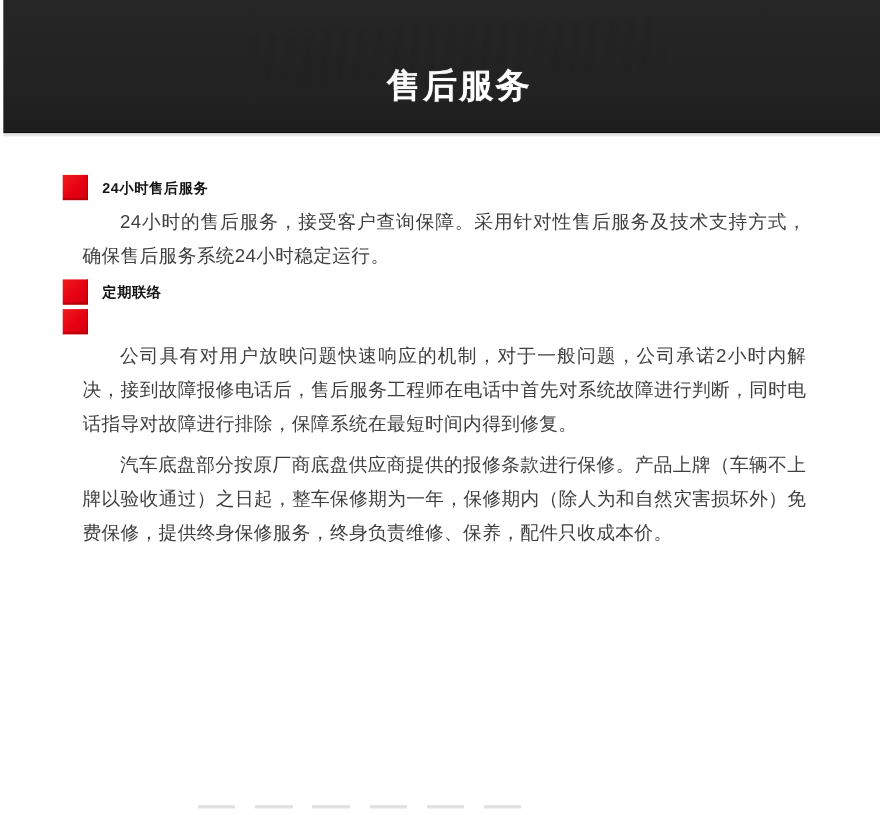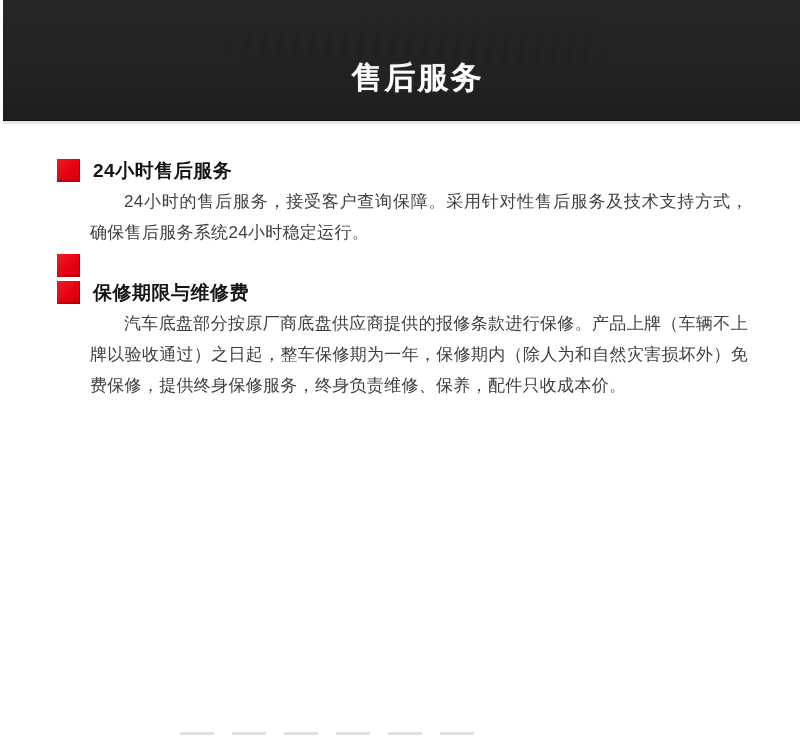--- a/index.html
+++ b/index.html
@@ -65,28 +65,28 @@
   .bullet {
     flex: none;
     width: 23px;
     height: 23px;
     margin-top: 0;
     background: linear-gradient(135deg, #f01d1d 0%, #e60012 55%, #cf0010 100%);
     box-shadow: inset -1px -2px 0 rgba(140,0,0,0.45);
   }
   .sec-head h2 {
     margin: 0 0 0 13px;
-    font-size: 19px;
+    font-size: 13px;
     line-height: 23px;
     font-weight: 700;
     color: #141414;
     letter-spacing: 0.5px;
   }
   .para {
-    margin: 0 0 6px 33px;
+    margin: 0 0 6px 18px;
     width: 658px;
     font-size: 17px;
     line-height: 31px;
     color: #3f3f3f;
     text-align: justify;
     text-justify: inter-ideograph;
     text-indent: 2em;
     letter-spacing: 0.3px;
   }
 
@@ -114,31 +114,32 @@
 
   <section class="section">
     <div class="sec-head">
       <span class="bullet"></span>
       <h2>24小时售后服务</h2>
     </div>
     <p class="para">24小时的售后服务，接受客户查询保障。采用针对性售后服务及技术支持方式，确保售后服务系统24小时稳定运行。</p>
   </section>
 
   <section class="section">
+    <div class="sec-head">
+      <span class="bullet"></span>
+      <h2>定期联络</h2>
+    </div>
   </section>
 
   <section class="section">
     <div class="sec-head">
       <span class="bullet"></span>
     </div>
+    <p class="para">公司具有对用户放映问题快速响应的机制，对于一般问题，公司承诺2小时内解决，接到故障报修电话后，售后服务工程师在电话中首先对系统故障进行判断，同时电话指导对故障进行排除，保障系统在最短时间内得到修复。</p>
   </section>
 
   <section class="section">
-    <div class="sec-head">
-      <span class="bullet"></span>
-      <h2>保修期限与维修费</h2>
-    </div>
     <p class="para">汽车底盘部分按原厂商底盘供应商提供的报修条款进行保修。产品上牌（车辆不上牌以验收通过）之日起，整车保修期为一年，保修期内（除人为和自然灾害损坏外）免费保修，提供终身保修服务，终身负责维修、保养，配件只收成本价。</p>
   </section>
 
 </div>
 
 <div class="bottom-fragment"></div>
 
 </body></html>

